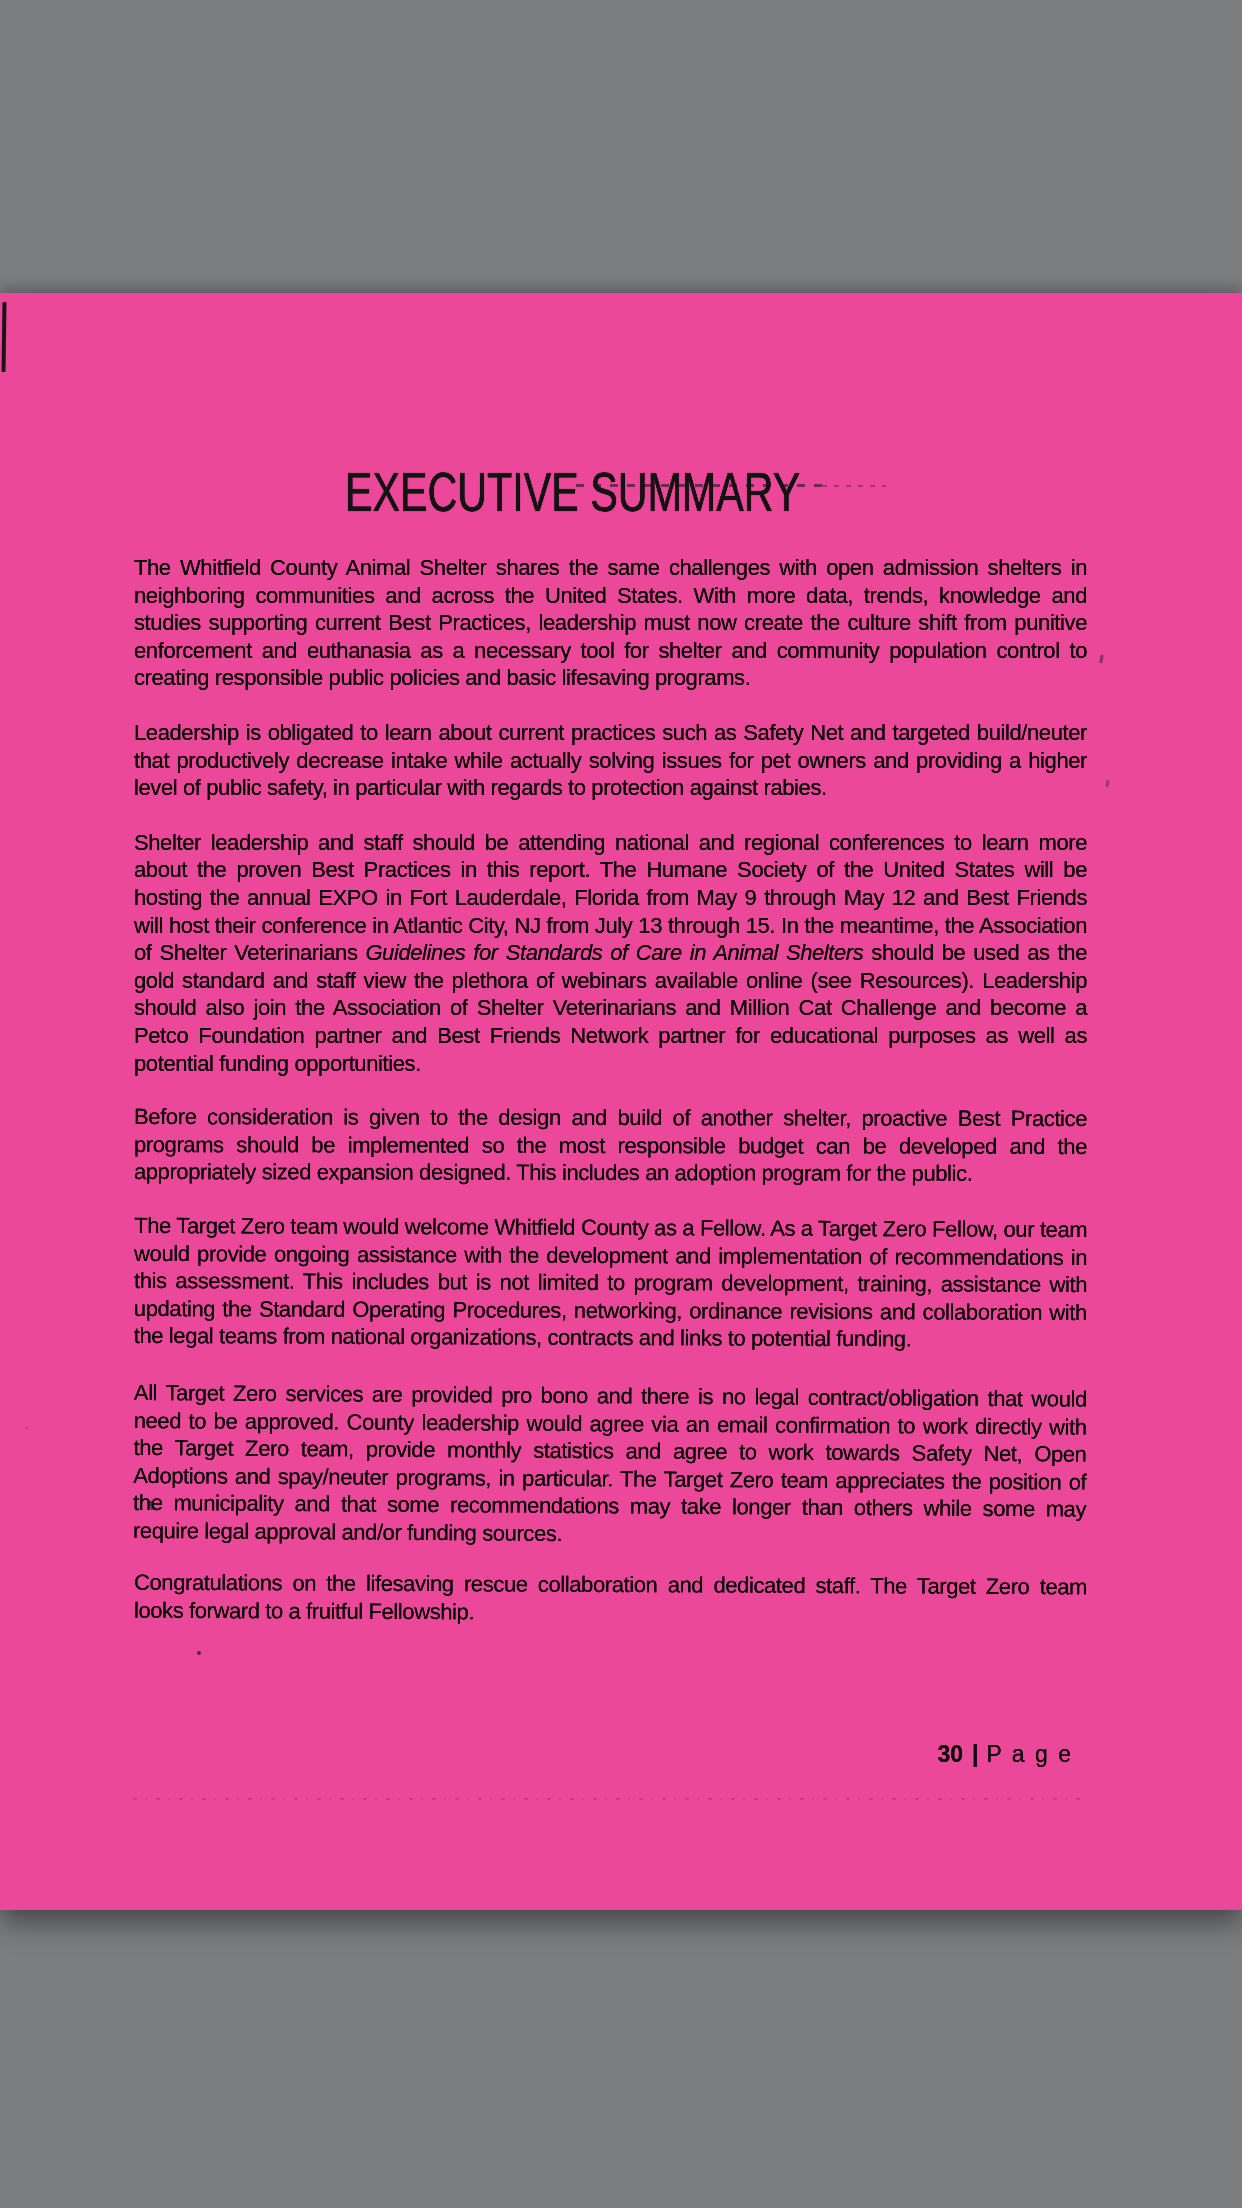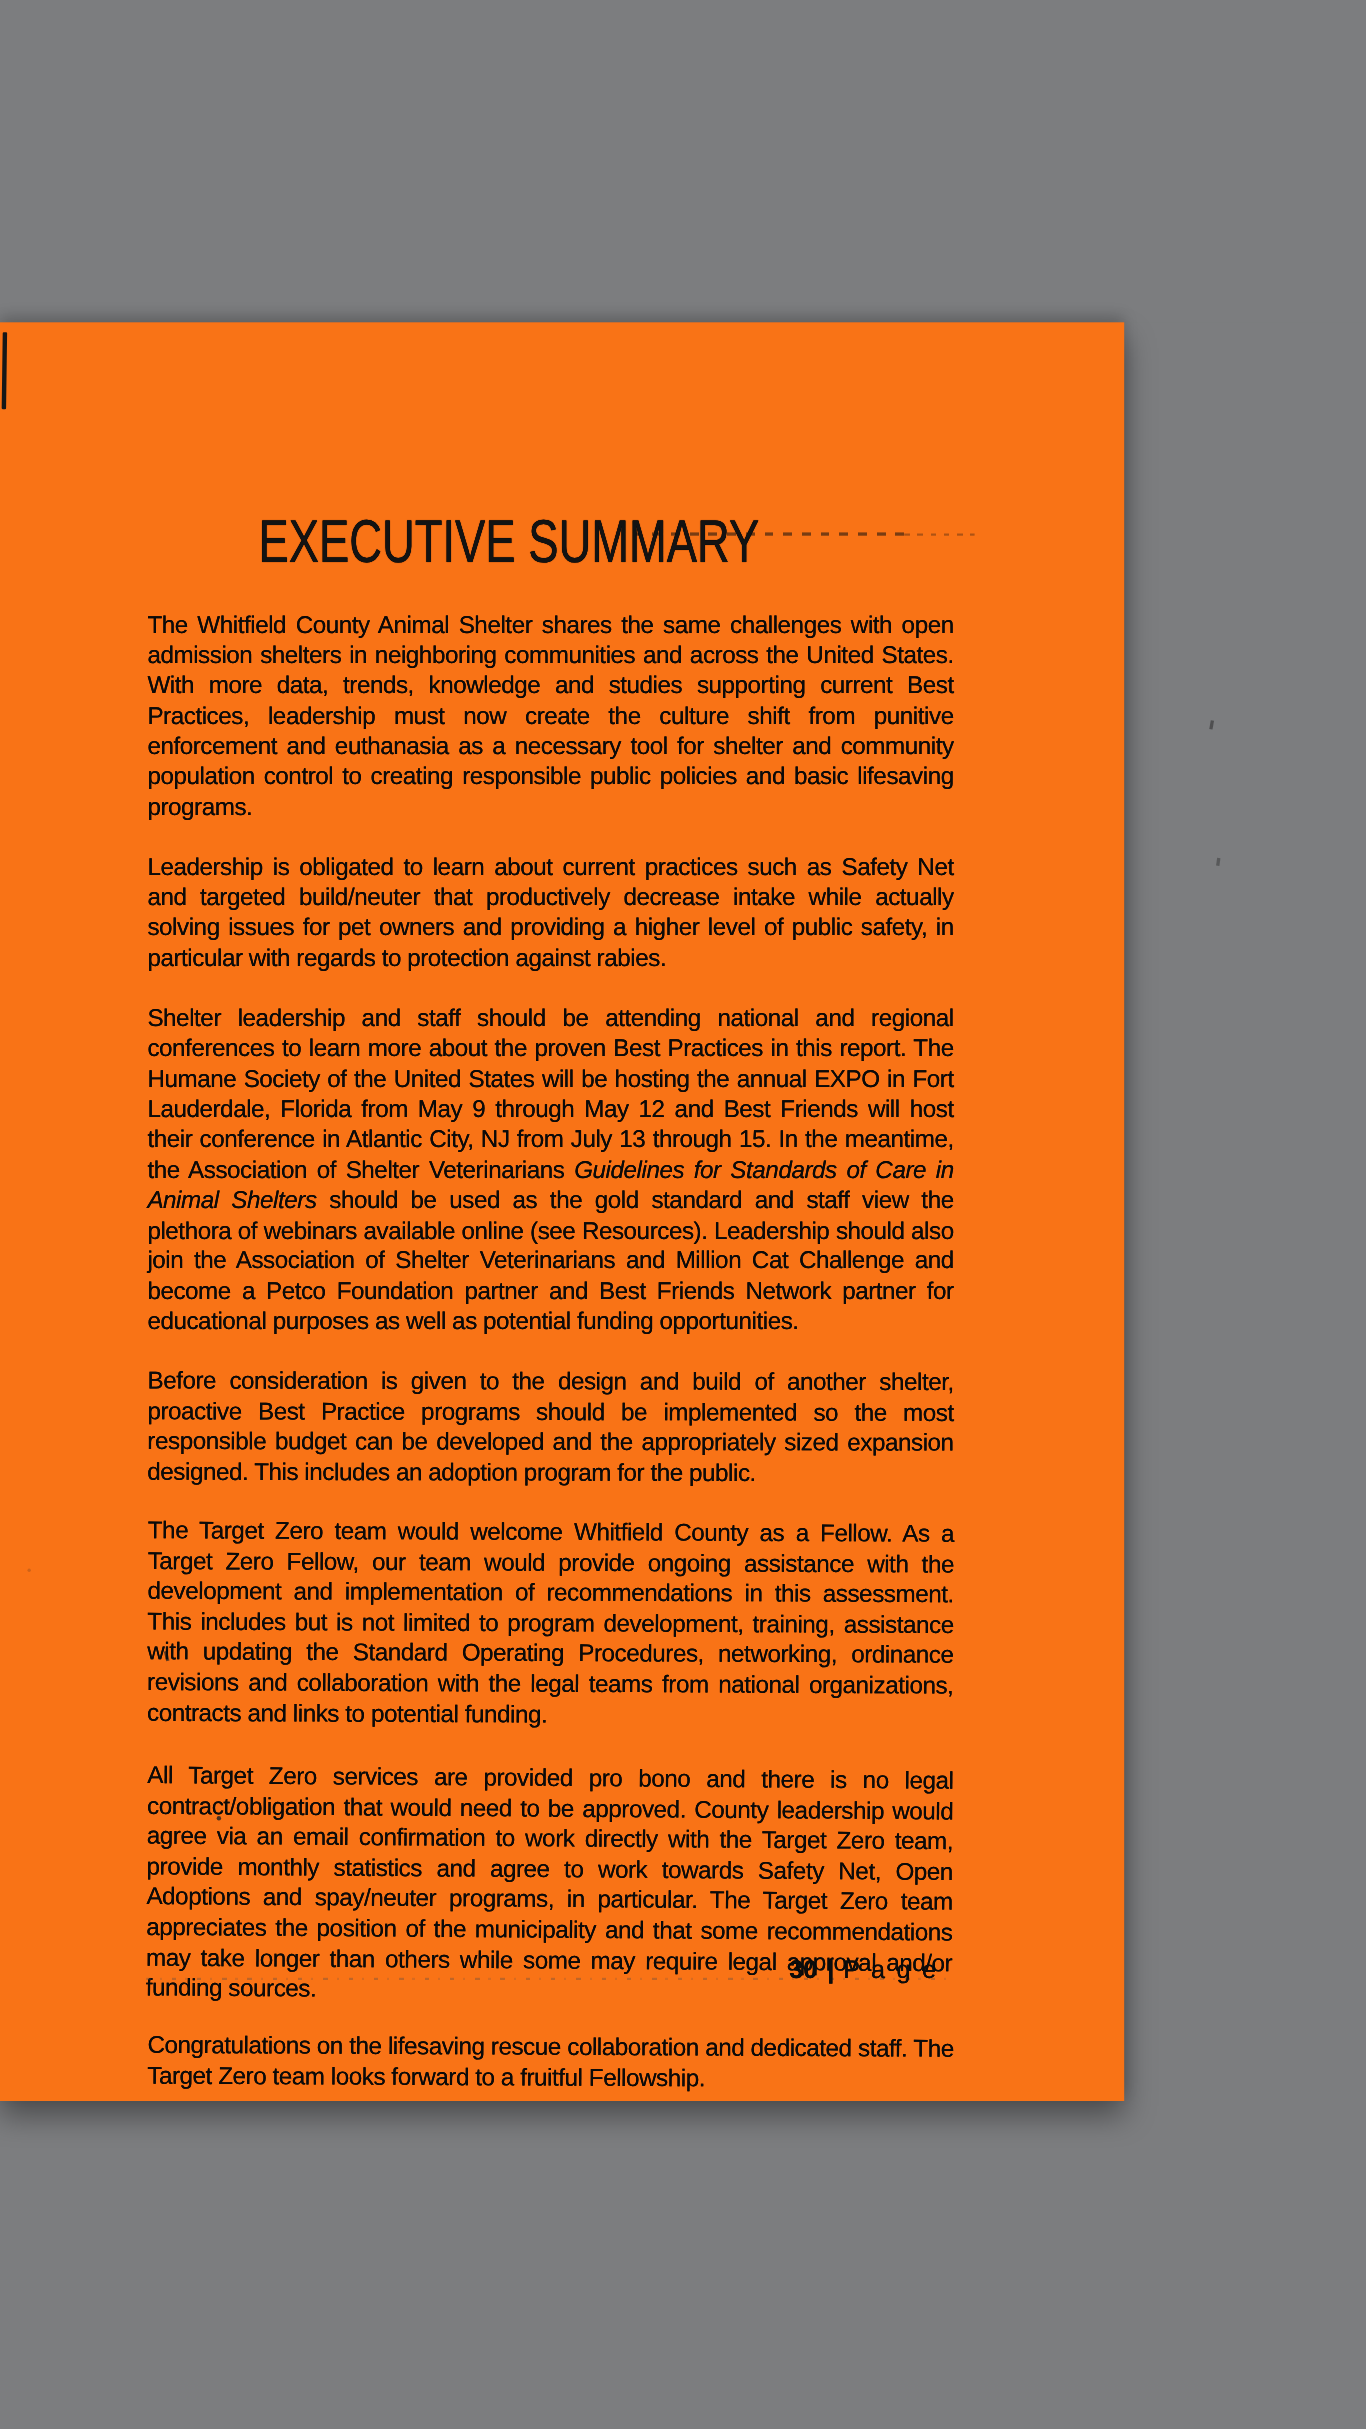--- a/index.html
+++ b/index.html
@@ -12,22 +12,22 @@
   }
   .letterbox {
     position: absolute; left: 0; width: 1242px;
     background: #7c7d7f;
   }
   .letterbox.top { top: 0; height: 293px; }
   .letterbox.bottom { top: 1910px; height: 298px; }
 
   .page {
     position: absolute; left: 0; top: 293px;
-    width: 1022px; height: 1617px;
-    background: #f97316;
+    width: 1242px; height: 1617px;
+    background: #ec4899;
     box-shadow: 0 -6px 12px rgba(0,0,0,.18), 0 14px 26px rgba(0,0,0,.40);
   }
   .content {
     position: relative; height: 100%;
     padding: 0 155px 0 134px;
     box-sizing: border-box;
     color: #0b0b0b;
   }
 
   .title-wrap {
@@ -66,21 +66,21 @@
 
   .footer-rule {
     position: absolute; left: 133px; right: 157px; top: 1505px;
     height: 2px;
     background: repeating-linear-gradient(90deg,
       rgba(70,70,72,.50) 0 4px, rgba(0,0,0,0) 4px 12px,
       rgba(70,70,72,.28) 12px 14px, rgba(0,0,0,0) 14px 23px);
     opacity: .65;
   }
   .footer-text {
-    position: absolute; top: 1484px; right: 169px;
+    position: absolute; top: 1448px; right: 169px;
     font-size: 23px;
     color: #0c0c0c;
     text-shadow: 0 0 .6px #000;
     white-space: nowrap;
   }
   .footer-text .num { font-weight: 700; }
   .footer-text .sep { font-weight: 700; margin: 0 8px 0 9px; }
   .footer-text .pword { letter-spacing: 2px; }
 
   

